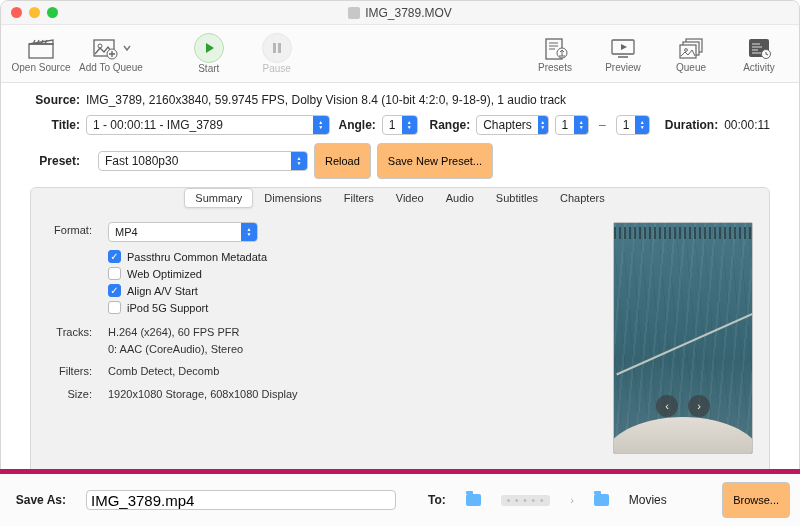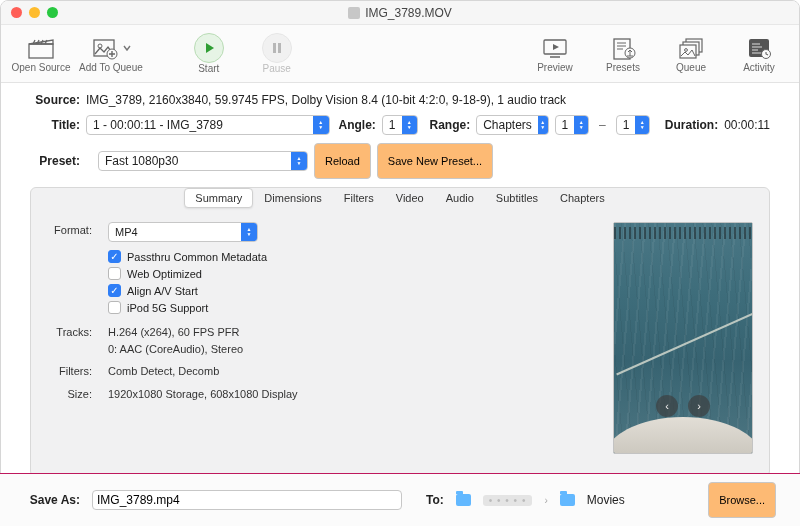--- a/index.html
+++ b/index.html
@@ -15,21 +15,21 @@
 .toolbar { height: 58px; display: flex; align-items: center; padding: 0 10px; gap: 8px; border-bottom: 1px solid #e3e3e3; background: #fbfbfb; }
 .tb-item { display: flex; flex-direction: column; align-items: center; gap: 0; min-width: 60px; }
 .tb-icon { width: 30px; height: 28px; display:flex; align-items:center; justify-content:center; color:#555; }
 .tb-label { font-size: 10px; color: #666; }
 .spacer { flex: 1; }
 .play-btn { width: 30px; height: 30px; border-radius: 50%; background: #e6f4e5; border:1px solid #b9dcb5; display:flex; align-items:center; justify-content:center; }
 .pause-btn { width: 30px; height: 30px; border-radius: 50%; background: #eee; border:1px solid #ddd; display:flex; align-items:center; justify-content:center; opacity:0.7;}
 .content { padding: 10px 29px 6px; }
 .row { display: flex; align-items: center; gap: 6px; margin-bottom: 8px; font-size: 12px; }
 .lbl { font-weight: 600; min-width: 50px; text-align: right; }
-select, input[type=text] { height: 20px; font-size: 12px; background: #fff; border: 1px solid #c7c7c7; border-radius: 4px; padding: 0 4px; }
+select, input[type=text] { height: 20px; font-size: 15px; background: #fff; border: 1px solid #c7c7c7; border-radius: 4px; padding: 0 4px; }
 .mac-select { border: 1px solid #c7c7c7; border-radius: 4px; height: 20px; display: flex; align-items: center; background: #fff; overflow: hidden; }
 .mac-select .sel-text { padding: 0 6px; flex: 1; white-space: nowrap; }
 .mac-select .sel-arrow { background: #2f7ef6; color: #fff; width: 16px; height: 100%; display: flex; flex-direction: column; align-items: center; justify-content: center; font-size: 5px; line-height: 5px; }
 .btn { height: 36px; font-size: 11px; background: #fdba74; border: 1px solid #c7c7c7; border-radius: 4px; padding: 0 10px; display:inline-flex; align-items:center; }
 .ndash { color: #666; padding: 0 4px; }
 .tabs-container { background: #f1f1f2; border: 1px solid #d8d8d8; border-radius: 6px; margin-top: 4px; padding: 12px 16px 14px; height: 290px; position: relative; }
 .tabs { display: flex; gap: 0; justify-content: center; margin: -12px auto 14px; }
 .tab { padding: 3px 10px; font-size: 11px; color: #333; border: 1px solid transparent; }
 .tab.active { background: #fff; border: 1px solid #d0d0d0; border-radius: 4px; box-shadow: 0 1px 2px rgba(0,0,0,0.08);}
 .summary-grid { display: flex; gap: 20px; }
@@ -41,21 +41,21 @@
 .chk { width: 13px; height: 13px; border: 1px solid #b8b8b8; border-radius: 3px; display:flex; align-items:center; justify-content:center; background:#fff; }
 .chk.checked { background: #2f7ef6; border-color:#2f7ef6; color: #fff; font-size: 10px; }
 .preview-pane { width: 140px; height: 232px; background: #3b6b7a; border: 1px solid #c3c3c3; position: relative; overflow: hidden; border-radius:2px; }
 .water { position: absolute; inset: 0; background: linear-gradient(180deg, #4a7785 0%, #3e6d7b 30%, #376371 60%, #4d7682 100%); }
 .ripples { position:absolute; inset:0; background: repeating-linear-gradient(95deg, rgba(255,255,255,0.06) 0 2px, transparent 2px 10px), repeating-linear-gradient(85deg, rgba(0,0,0,0.05) 0 1px, transparent 1px 9px); }
 .boat { position:absolute; bottom:-6px; left:-10px; right:-10px; height:42px; background: linear-gradient(180deg,#e2ded6 0%, #c9c5bc 100%); border-radius: 50% 50% 0 0/100% 100% 0 0; }
 .rod { position:absolute; top:52%; left:-4px; width:150px; height:1.5px; background:#c9d0c8; transform:rotate(-24deg); opacity:0.9;}
 .birds { position:absolute; top:4px; width:100%; height:12px; background: repeating-linear-gradient(90deg, #1b2529 0 2px, transparent 2px 5px); opacity:0.55;}
 .prev-controls { position:absolute; bottom:36px; left:50%; transform:translateX(-50%); display:flex; gap:10px; }
 .pc-btn { width:22px; height:22px; border-radius:50%; background:rgba(60,60,60,0.65); display:flex; align-items:center; justify-content:center; color:#f2f2f2; font-size:11px; }
-.footer { position: absolute; bottom: 0; left:0; right:0; padding: 8px 24px; display:flex; align-items:center; gap:12px; background:#fbfbfb; border-top:1px solid #be185d; font-size:12px;}
+.footer { position: absolute; bottom: 0; left:0; right:0; padding: 8px 10px; display:flex; align-items:center; gap:20px; background:#fbfbfb; border-top:5px solid #be185d; font-size:12px;}
 .footer .lbl { min-width: 56px; }
 .folder-ico { width:15px; height:12px; background:#62b8ff; border-radius:2px; display:inline-block; position:relative; }
 .folder-ico::before { content:""; position:absolute; top:-3px; left:0; width:7px; height:3px; background:#62b8ff; border-radius:1px 1px 0 0;}
 .blur-path { background:#e4e4e4; color:#bbb; border-radius:3px; padding:0 6px; filter: blur(0.4px); font-size:10px; letter-spacing:1px;}
 .sep-caret { color:#aaa; font-size:10px; }
 .queue-dropdown { display:flex; align-items:center;}
 .queue-dropdown svg.drop { margin-left:2px; }
 </style>
 </head>
 <body>
@@ -116,38 +116,38 @@
           <rect x="7" y="1" width="3" height="10" fill="#9b9b9b"></rect>
         </svg>
     </div>
     <div class="tb-label" style="color:#bdbdbd;">Pause</div>
   </div>
 
   <div class="spacer"></div>
 
   <div class="tb-item">
     <div class="tb-icon">
-      <svg width="28" height="24" viewBox="0 0 28 24">
-          <rect x="3" y="4" width="22" height="14" rx="1" fill="none" stroke="#666" stroke-width="1.3"></rect>
-          <path d="M12 8 L18 11 L12 14 Z" fill="#666"></path>
-          <path d="M9 21 H19" stroke="#666" stroke-width="1.3"></path>
-        </svg>
-    </div>
-    <div class="tb-label">Preview</div>
-  </div>
-  <div class="tb-item">
-    <div class="tb-icon">
       <svg width="26" height="24" viewBox="0 0 26 24">
           <rect x="4" y="3" width="16" height="20" fill="none" stroke="#666" stroke-width="1.3"></rect>
           <circle cx="20" cy="17" r="5" fill="#fbfbfb" stroke="#666"></circle>
           <path d="M20 14 V20 M20 14 L18 16 M20 14 L22 16 M17 20 H23" fill="none" stroke="#666" stroke-width="1"></path>
           <path d="M7 7 H16 M7 10 H16 M7 13 H13" stroke="#666"></path>
         </svg>
     </div>
     <div class="tb-label">Presets</div>
+  </div>
+  <div class="tb-item">
+    <div class="tb-icon">
+      <svg width="28" height="24" viewBox="0 0 28 24">
+          <rect x="3" y="4" width="22" height="14" rx="1" fill="none" stroke="#666" stroke-width="1.3"></rect>
+          <path d="M12 8 L18 11 L12 14 Z" fill="#666"></path>
+          <path d="M9 21 H19" stroke="#666" stroke-width="1.3"></path>
+        </svg>
+    </div>
+    <div class="tb-label">Preview</div>
   </div>
   <div class="tb-item">
     <div class="tb-icon">
       <svg width="28" height="24" viewBox="0 0 28 24">
           <rect x="9" y="3" width="16" height="13" fill="none" stroke="#666" stroke-width="1.2"></rect>
           <rect x="6" y="6" width="16" height="13" fill="#fbfbfb" stroke="#666" stroke-width="1.2"></rect>
           <rect x="3" y="9" width="16" height="13" fill="#fbfbfb" stroke="#666" stroke-width="1.2"></rect>
           <circle cx="9" cy="14" r="1.4" fill="none" stroke="#666"></circle>
           <path d="M4 20 L8 16 L11 19 L15 14 L18 20" fill="none" stroke="#666"></path>
         </svg>

